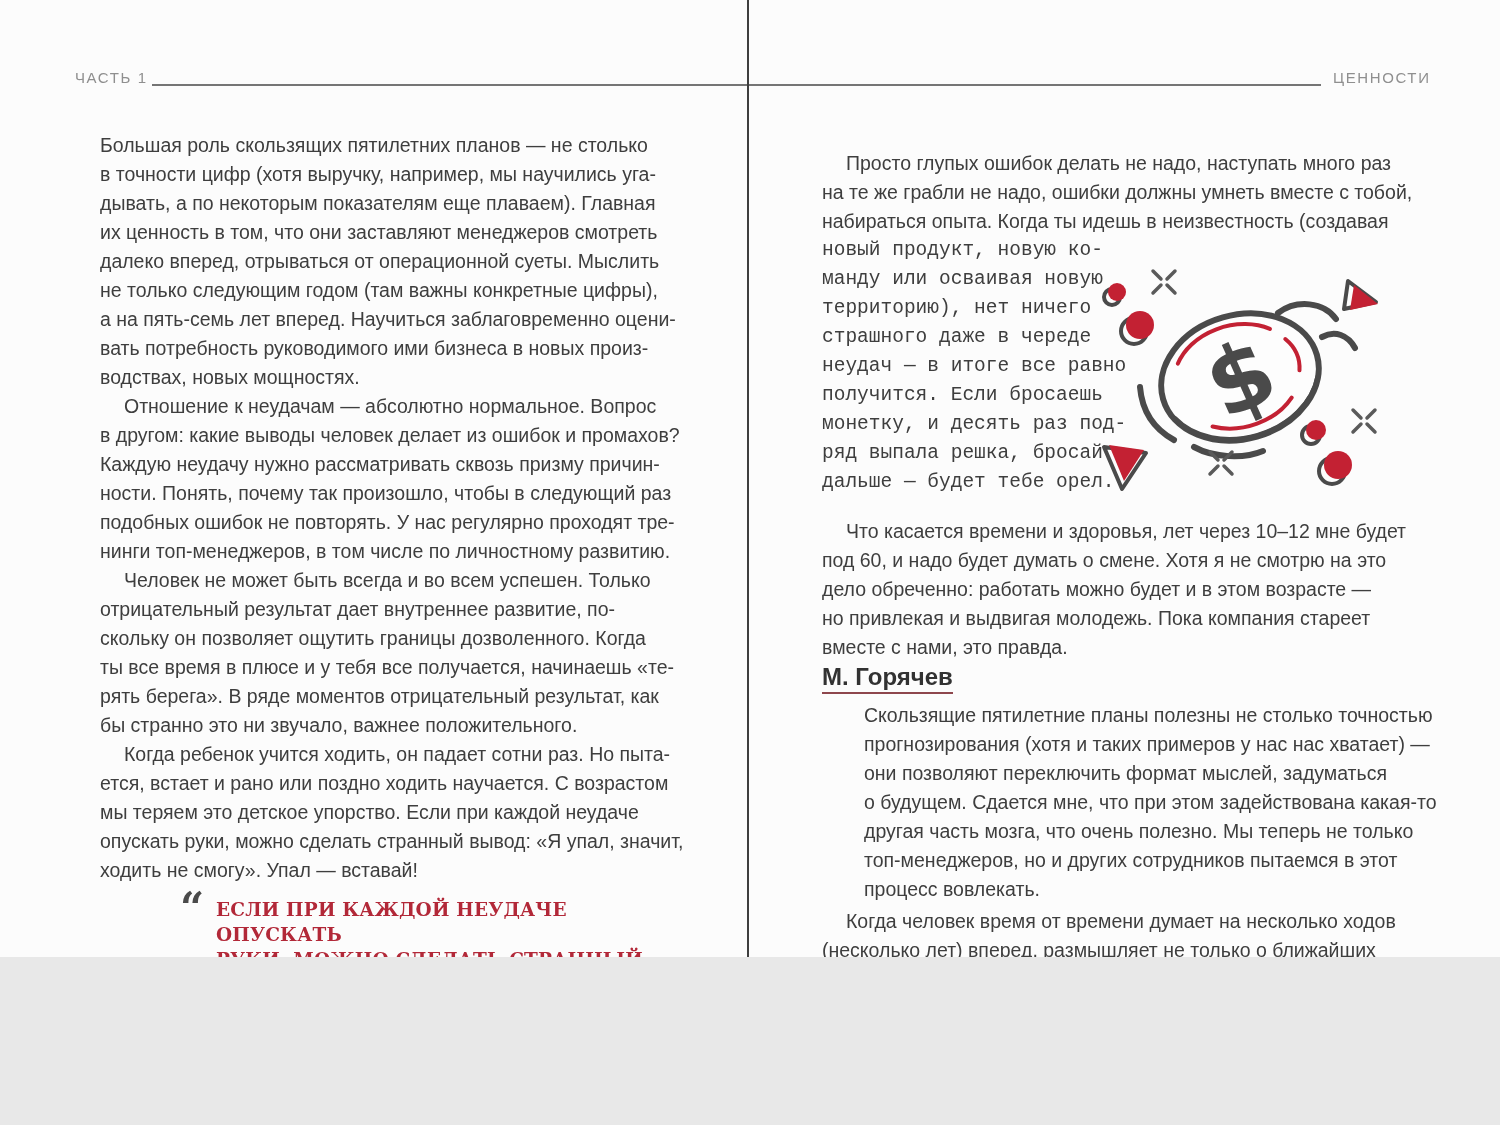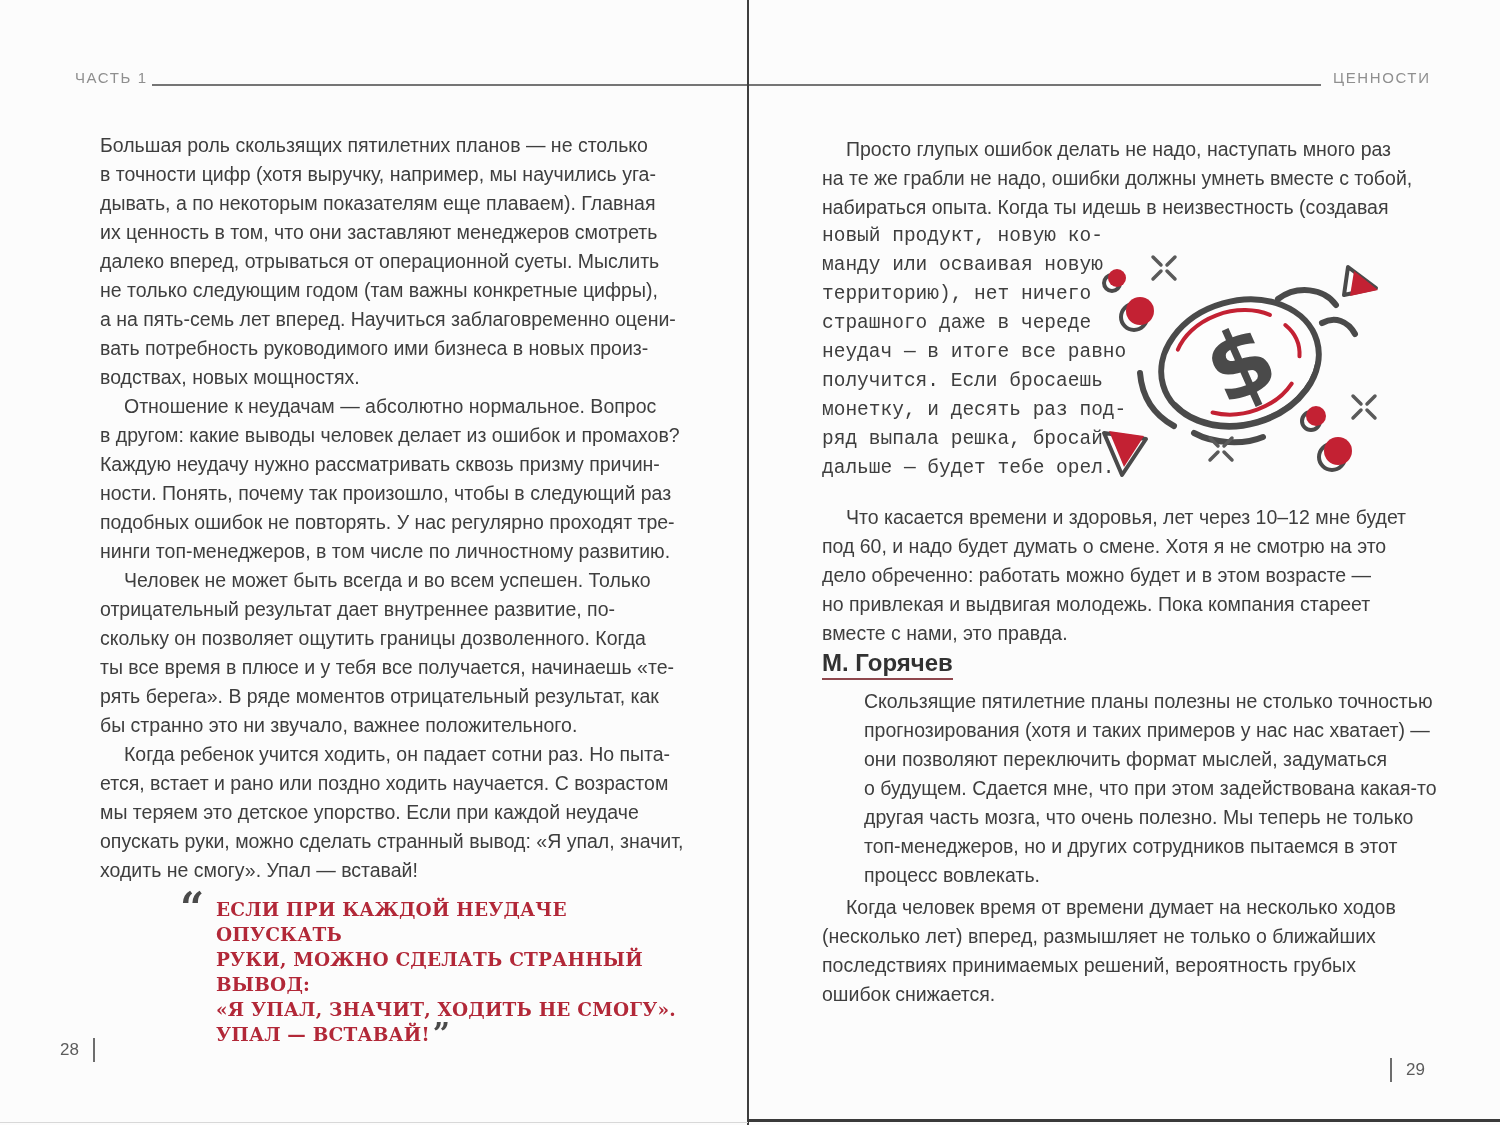--- a/index.html
+++ b/index.html
@@ -1,40 +1,40 @@
 <!DOCTYPE html>
 <html><head>
 <meta charset="utf-8">
 <style>
   html,body{margin:0;padding:0;}
   body{background:#e8e8e8;}
   .spread{
     position:relative;
-    width:1500px;height:1125px;
+    width:1500px;height:957px;
     background:#fcfcfc;
     font-family:"Liberation Sans","DejaVu Sans",sans-serif;
     overflow:hidden;
   }
   
   .divider-v{position:absolute;left:747px;top:0;width:2px;height:1125px;background:#3e3e3e;}
   .bottom-rule{position:absolute;left:748px;top:1119px;width:752px;height:3px;background:#3a3a3a;}
   .bottom-faint{position:absolute;left:0;top:1122px;width:748px;height:1px;background:#d8d8d8;}
 
   
   .running-head{position:absolute;top:69px;font-size:15px;letter-spacing:1.6px;color:#8f8f8f;}
   .running-head.left{left:75px;}
   .running-head.right{left:1333px;}
   .head-rule{position:absolute;top:84px;height:2px;background:#757575;}
   .head-rule.left{left:152px;width:595px;}
   .head-rule.right{left:749px;width:572px;}
 
   
   .content{position:absolute;width:635px;}
   .content.left-col{left:100px;top:131px;}
-  .content.right-col{left:822px;top:135px;}
+  .content.right-col{left:822px;top:149px;}
 
   .heading-wrap{margin:0 0 7px 0;}
   .name-heading{
     display:inline-block;font-size:24px;font-weight:bold;color:#323232;
     line-height:29px;border-bottom:2px solid #8e474d;padding-bottom:1px;
   }
   .para{
     margin:0;font-size:19.5px;line-height:29px;color:#3e3e3e;
     white-space:pre-line;letter-spacing:0px;
   }

